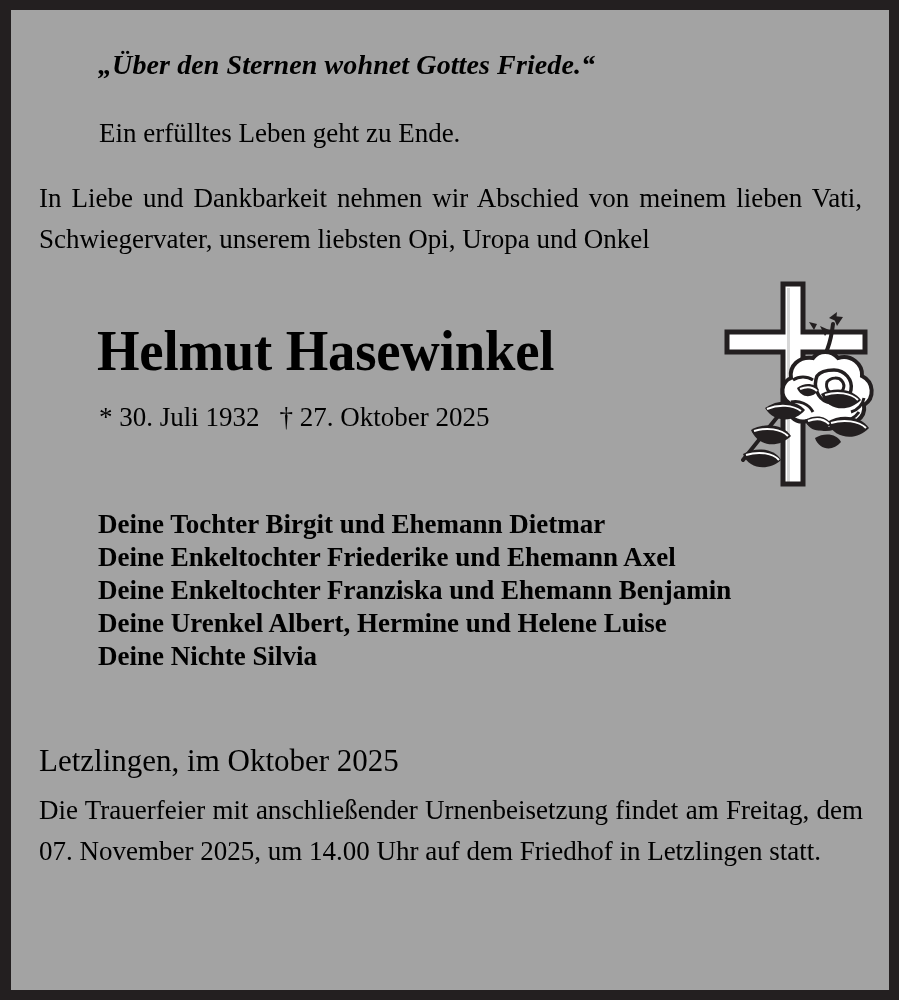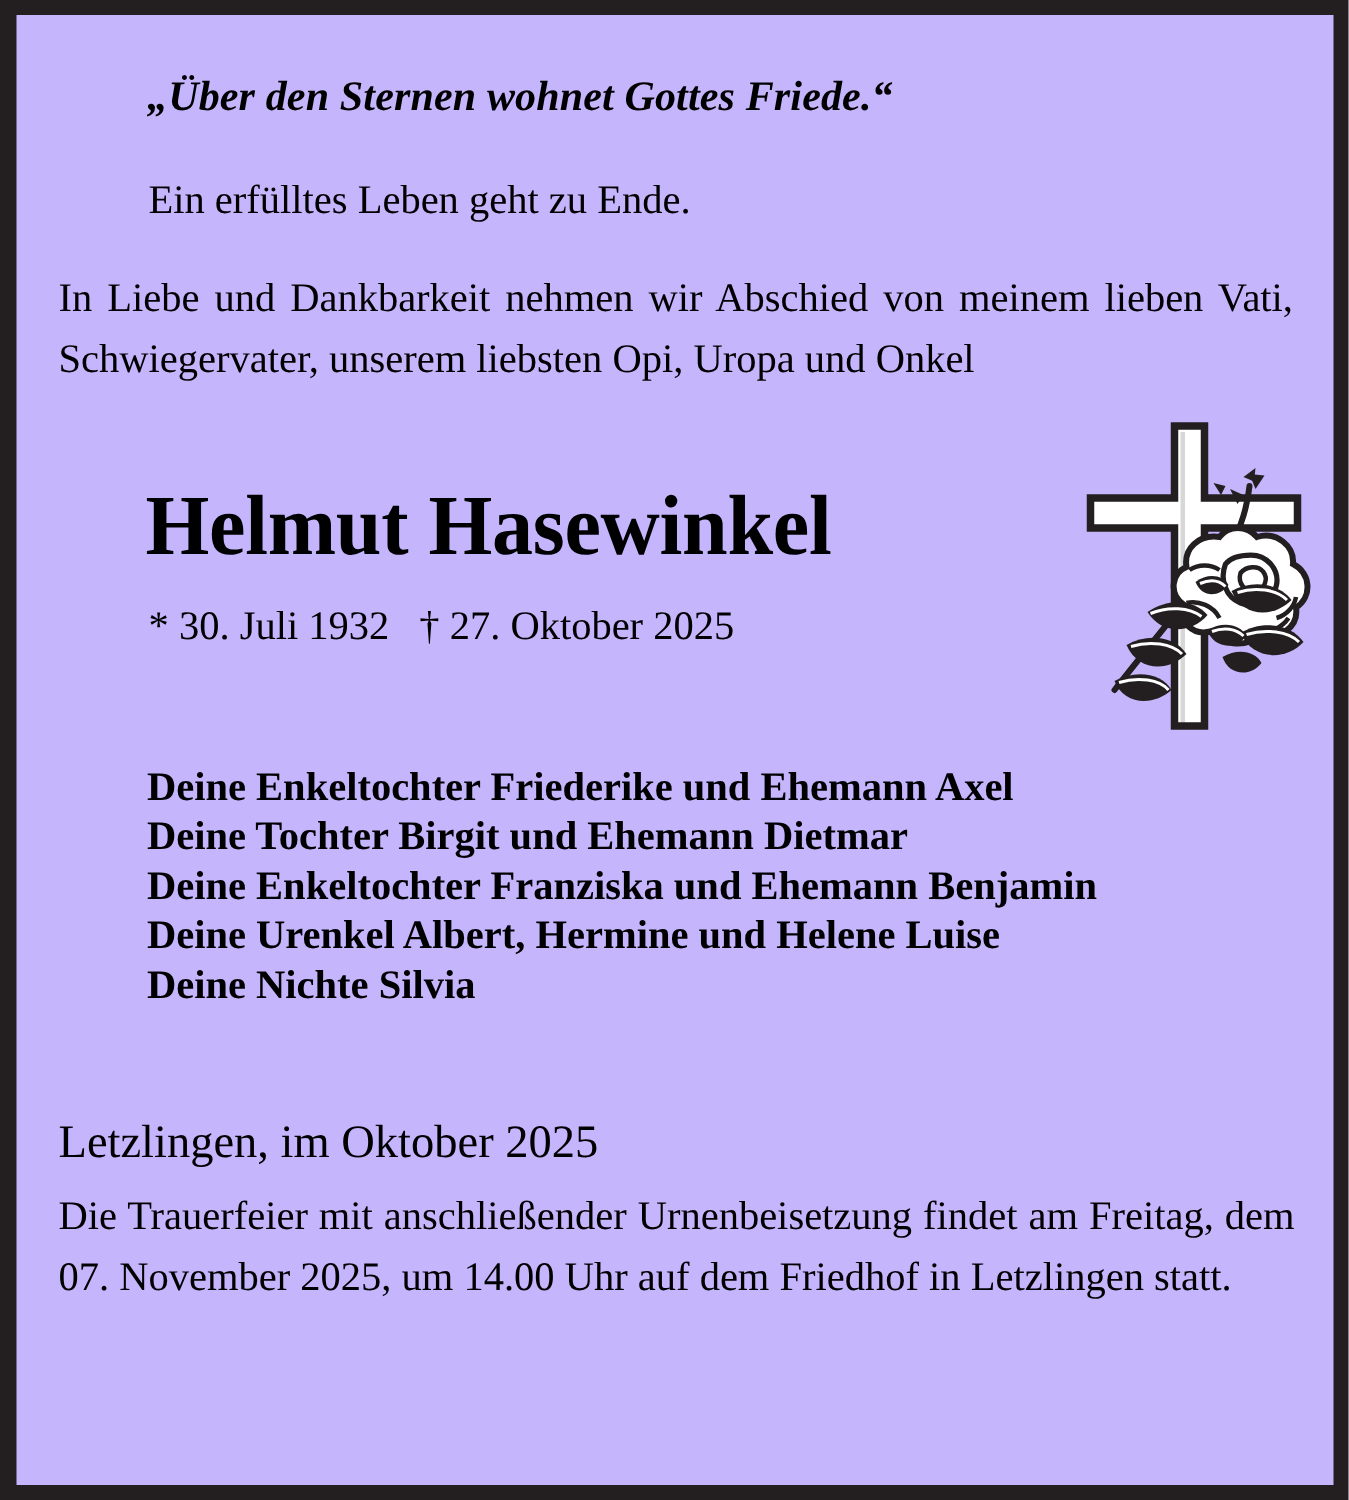--- a/index.html
+++ b/index.html
@@ -23,21 +23,21 @@
     width: 899px;
     height: 1000px;
     background: #231f20;
     box-sizing: border-box;
     padding: 10px 10px 10px 11px;
   }
   .notice-paper {
     position: relative;
     width: 100%;
     height: 100%;
-    background: #c4b5fd;
+    background: #a3a3a3;
     box-sizing: border-box;
     overflow: hidden;
   }
 
   
   .quote {
     position: absolute;
     left: 87px;
     top: 38px;
     font-weight: bold;
@@ -172,22 +172,22 @@
     <div class="intro-par">In Liebe und Dankbarkeit nehmen wir Abschied von meinem lieben Vati, Schwiegervater, unserem liebsten Opi, Uropa und Onkel</div>
 
     <div class="name">Helmut Hasewinkel</div>
 
     <div class="dates">
       <span>* 30. Juli 1932</span><span class="sep"></span><span>† 27. Oktober 2025</span>
     </div>
 
 
     <div class="family">
+      <span class="family-line">Deine Tochter Birgit und Ehemann Dietmar</span>
       <span class="family-line">Deine Enkeltochter Friederike und Ehemann Axel</span>
-      <span class="family-line">Deine Tochter Birgit und Ehemann Dietmar</span>
       <span class="family-line">Deine Enkeltochter Franziska und Ehemann Benjamin</span>
       <span class="family-line">Deine Urenkel Albert, Hermine und Helene Luise</span>
       <span class="family-line">Deine Nichte Silvia</span>
     </div>
 
     <div class="place-date">Letzlingen, im Oktober 2025</div>
 
     <div class="service-par">Die Trauerfeier mit anschließender Urnenbeisetzung findet am Freitag, dem 07. November 2025, um 14.00 Uhr auf dem Friedhof in Letzlingen statt.</div>
 
 

